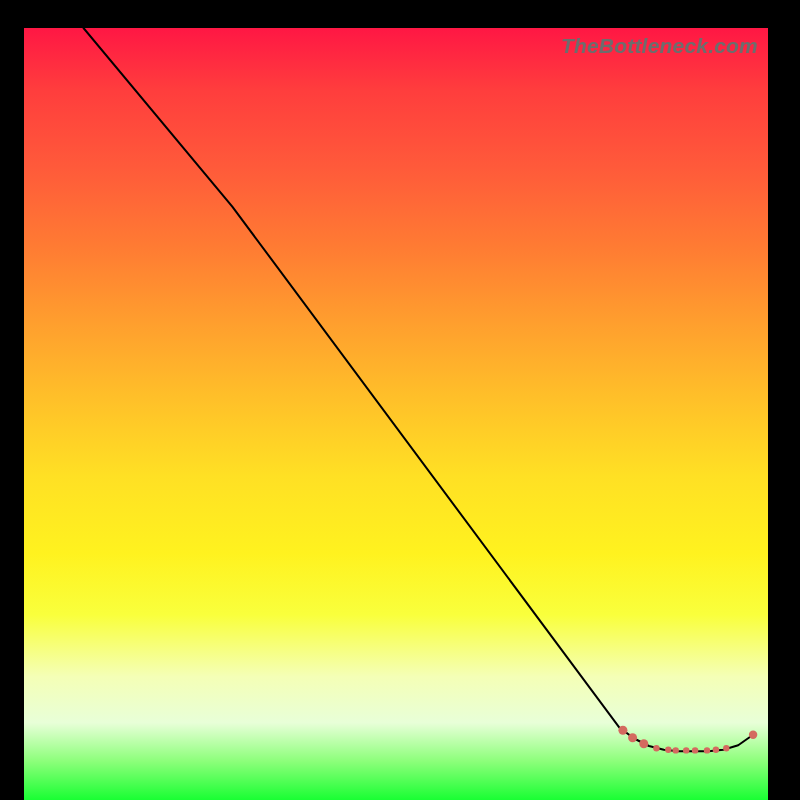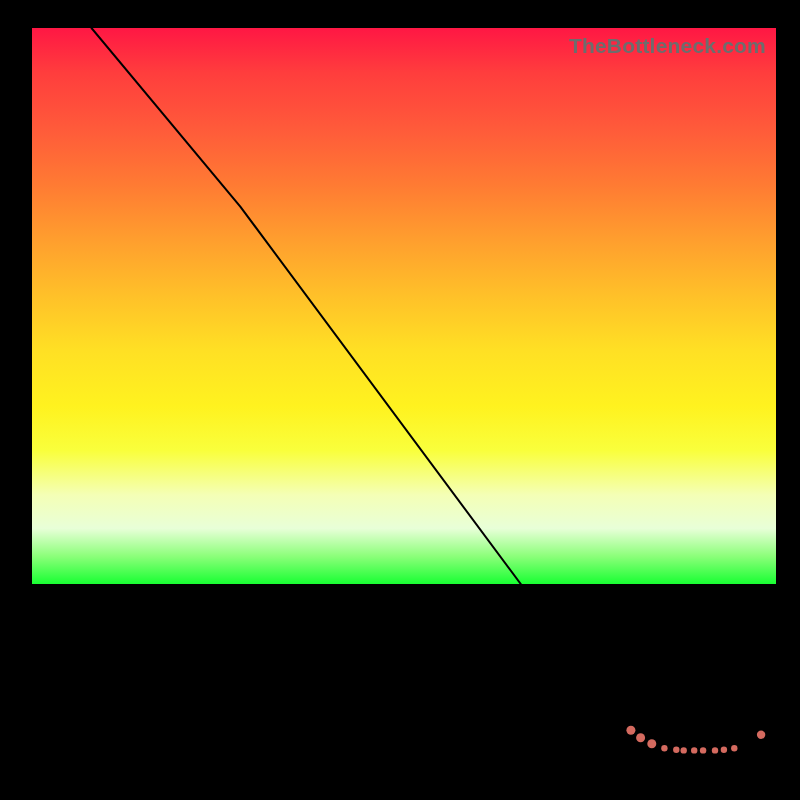--- a/index.html
+++ b/index.html
@@ -12,40 +12,41 @@
     font-family: Arial, Helvetica, sans-serif;
   }
   .frame {
     position: relative;
     width: 800px;
     height: 800px;
     background: #000;
   }
   .plot {
     position: absolute;
-    left: 32px;
+    left: 24px;
     top: 28px;
     width: 744px;
-    height: 556px;
+    height: 772px;
     background: linear-gradient(
       to bottom,
       #ff1744 0%,
       #ff3d3d 8%,
       #ff5a3a 18%,
       #ff7a33 28%,
       #ff9e2e 38%,
       #ffc029 48%,
       #ffe024 58%,
       #fff21f 68%,
       #f9ff3c 76%,
       #f4ffb6 84%,
       #e8ffd8 90%,
       #8cff7a 95%,
       #19ff33 100%
     );
+    font-style: italic;
   }
   .watermark {
     position: absolute;
     top: 6px;
     right: 10px;
     font-size: 21px;
     font-weight: 600;
     color: #6d6d6d;
     letter-spacing: 0.2px;
     user-select: none;

